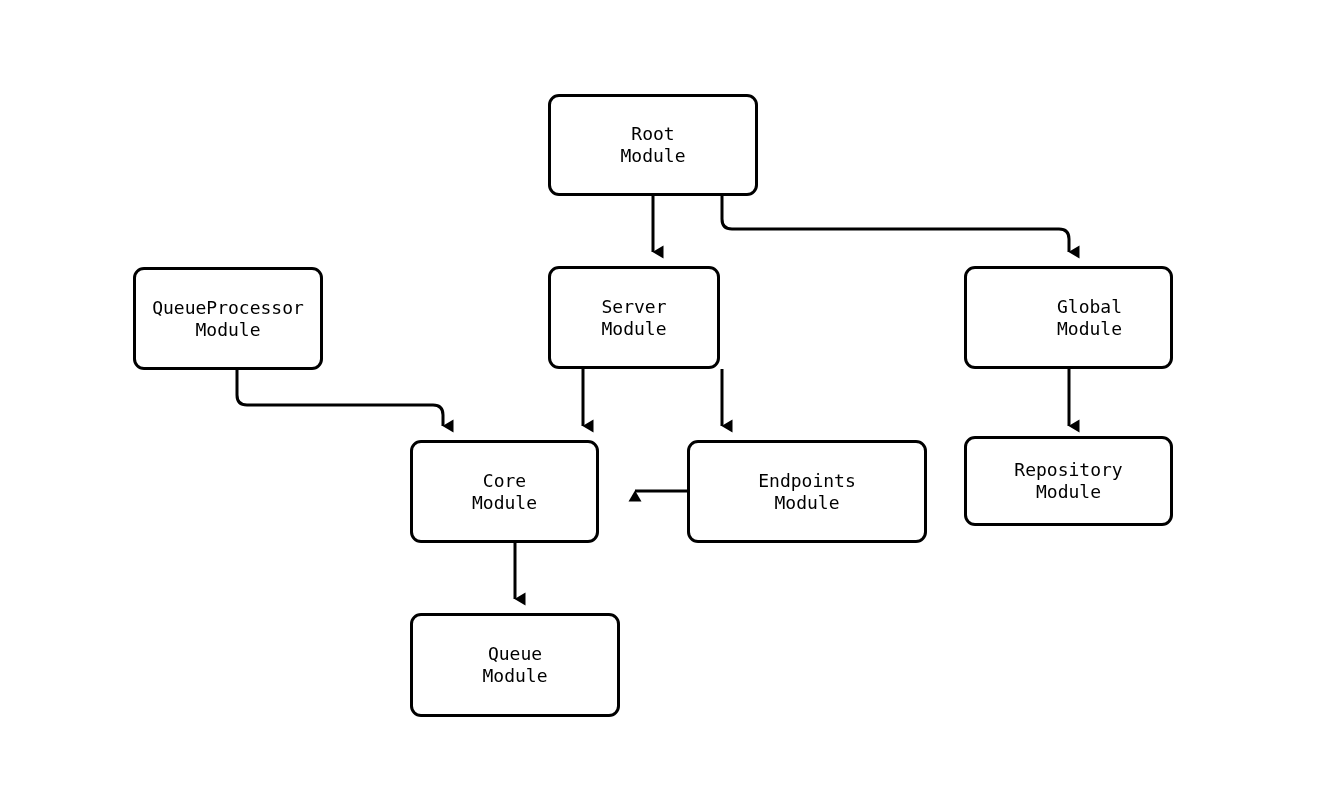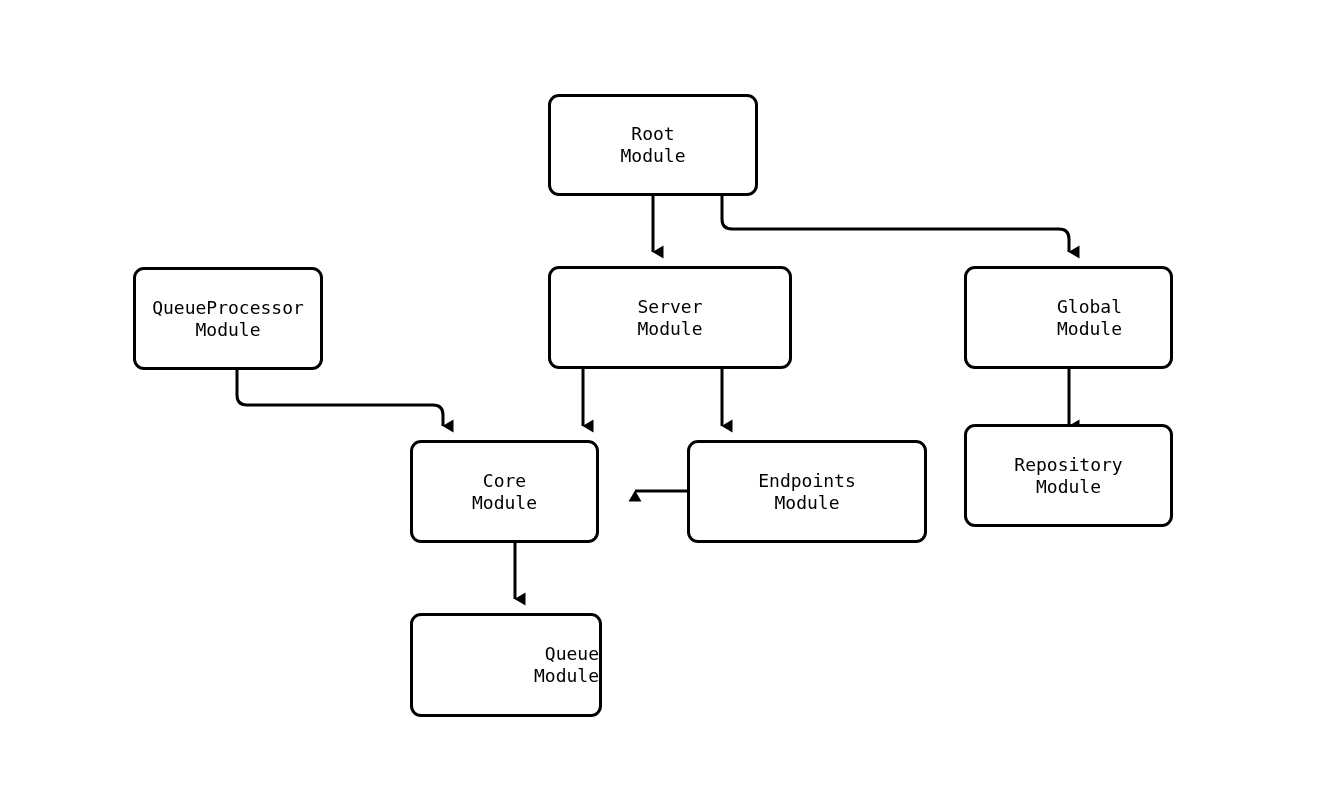--- a/index.html
+++ b/index.html
@@ -83,43 +83,43 @@
   <div class="node" style="left:548px; top:94px; width:210px; height:102px;">
     <div class="node-label">Root</div>
     <div class="node-label">Module</div>
   </div>
 
   <div class="node" style="left:133px; top:267px; width:190px; height:103px;">
     <div class="node-label">QueueProcessor</div>
     <div class="node-label">Module</div>
   </div>
 
-  <div class="node" style="left:548px; top:266px; width:244px; height:103px;">
+  <div class="node" style="left:548px; top:266px; width:172px; height:103px;">
     <div class="node-label">Server</div>
     <div class="node-label">Module</div>
   </div>
 
   <div class="node" style="left:964px; top:266px; width:209px; height:103px;padding-left:42px;">
     <div class="node-label">Global</div>
     <div class="node-label">Module</div>
   </div>
 
   <div class="node" style="left:410px; top:440px; width:189px; height:103px;justify-content:center;">
     <div class="node-label">Core</div>
     <div class="node-label">Module</div>
   </div>
 
   <div class="node" style="left:687px; top:440px; width:240px; height:103px;">
     <div class="node-label">Endpoints</div>
     <div class="node-label">Module</div>
   </div>
 
-  <div class="node" style="left:964px; top:424px; width:209px; height:103px;">
+  <div class="node" style="left:964px; top:436px; width:209px; height:90px;">
     <div class="node-label">Repository</div>
     <div class="node-label">Module</div>
   </div>
 
-  <div class="node" style="left:410px; top:613px; width:192px; height:104px;align-items:flex-end;">
+  <div class="node" style="left:410px; top:613px; width:210px; height:104px;">
     <div class="node-label">Queue</div>
     <div class="node-label">Module</div>
   </div>
 
 </div>
 
 </body></html>

